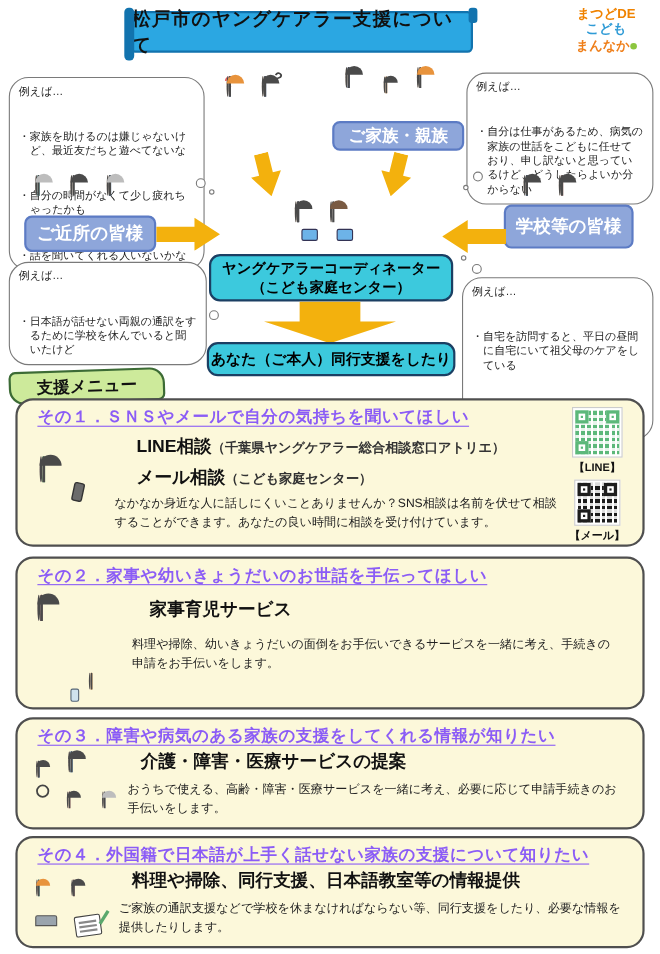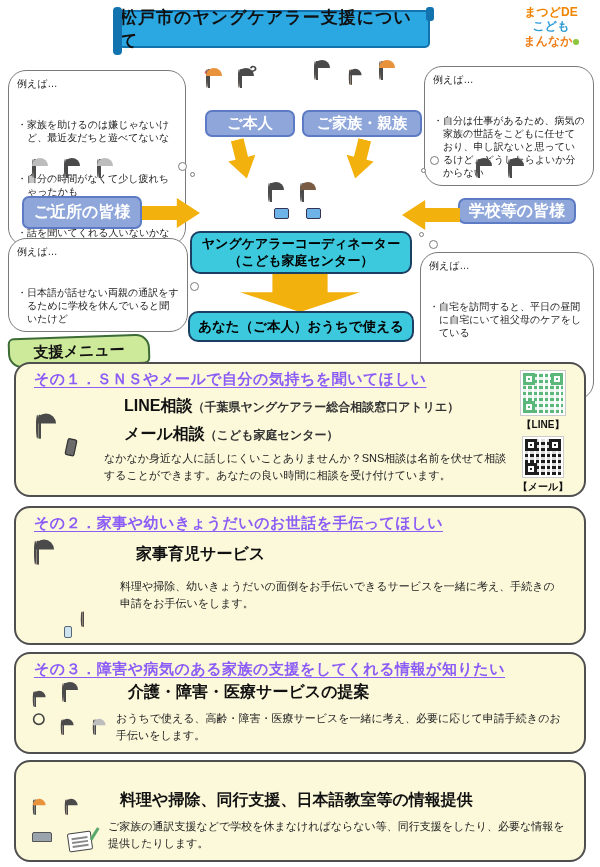--- a/index.html
+++ b/index.html
@@ -130,21 +130,20 @@
   </div>
   <div class="tail" style="left:430px; top:156px; width:9px; height:9px;"></div>
   <div class="tail" style="left:421px; top:168px; width:5px; height:5px;"></div>
 
   <div class="group" style="left:206px; top:70px;">
     <span class="qm red" style="left:-4px; top:-4px; transform:rotate(-15deg);">？</span>
     <span class="qm" style="left:40px; top:-8px; transform:rotate(15deg);">？</span>
     <span class="person h-orange"><span class="head"><span class="hair"></span></span><span class="torso"></span></span>
     <span class="person"><span class="head"><span class="hair"></span></span><span class="torso"></span></span>
   </div>
-  <div class="plabel" style="left:205px; top:110px; width:90px; height:27px; font-size:15px;">ご本人</div>
 
   <div class="group" style="left:314px; top:62px;">
     <span class="person t-navy"><span class="head"><span class="hair"></span></span><span class="torso"></span></span>
     <span class="person t-orange p-small"><span class="head"><span class="hair"></span></span><span class="torso"></span></span>
     <span class="person t-white h-orange"><span class="head"><span class="hair"></span></span><span class="torso"></span></span>
   </div>
   <div class="plabel" style="left:302px; top:110px; width:120px; height:27px; font-size:15px;">ご家族・親族</div>
 
   <div class="arw a-down" style="left:228px; top:139px; width:28px; height:40px; transform:rotate(-14deg);"></div>
   <div class="arw a-down" style="left:346px; top:139px; width:28px; height:40px; transform:rotate(14deg);"></div>
@@ -154,21 +153,21 @@
     <span class="person t-white"><span class="head"><span class="hair"></span></span><span class="torso"></span></span>
     <span class="person t-blue h-gray"><span class="head"><span class="hair"></span></span><span class="torso"></span></span>
   </div>
   <div class="plabel" style="left:22px; top:196px; width:120px; height:33px; font-size:16px;">ご近所の皆様</div>
   <div class="arw a-right" style="left:142px; top:198px; width:58px; height:30px;"></div>
 
   <div class="group" style="left:476px; top:160px;">
     <span class="person t-blue"><span class="head"><span class="hair"></span></span><span class="torso"></span></span>
     <span class="person t-pink"><span class="head"><span class="hair"></span></span><span class="torso"></span></span>
   </div>
-  <div class="plabel" style="left:458px; top:198px; width:118px; height:26px; font-size:16px;">学校等の皆様</div>
+  <div class="plabel" style="left:458px; top:186px; width:118px; height:40px; font-size:16px;">学校等の皆様</div>
   <div class="arw a-left" style="left:402px; top:200px; width:58px; height:30px;"></div>
 
   <div class="group" style="left:268px; top:184px;">
     <span class="person t-dark"><span class="head"><span class="hair"></span></span><span class="torso"></span><span class="folder"></span></span>
     <span class="person t-white h-brown"><span class="head"><span class="hair"></span></span><span class="torso"></span><span class="folder"></span></span>
   </div>
 
   <div class="cbox" style="left:190px; top:231px; width:222px; height:43px; font-size:13px; line-height:1.3;">
     <div>ヤングケアラーコーディネーター</div>
     <div>（こども家庭センター）</div>
@@ -182,21 +181,21 @@
 
   <div class="bubble" style="left:420px; top:252px; width:174px;">
     <div>例えば…</div>
     <div class="item">・自宅を訪問すると、平日の昼間に自宅にいて祖父母のケアをしている</div>
     <div class="item">・大人の代わりに料理や洗濯を行っているみたい</div>
   </div>
   <div class="tail" style="left:429px; top:240px; width:9px; height:9px;"></div>
   <div class="tail" style="left:419px; top:232px; width:5px; height:5px;"></div>
 
   <div class="arw a-down" style="left:240px; top:274px; width:120px; height:38px;"></div>
-  <div class="cbox" style="left:188px; top:311px; width:226px; height:31px; font-size:13.5px;">あなた（ご本人）おうちで使える</div>
+  <div class="cbox" style="left:188px; top:311px; width:226px; height:31px; font-size:13.5px;">あなた（ご本人）同行支援をしたり</div>
 
   <div class="ribbon">支援メニュー</div>
 
   <div class="section" style="top:362px; height:135px;">
     <div class="sec-head">その１．ＳＮＳやメールで自分の気持ちを聞いてほしい</div>
     <div class="group p-big" style="left:20px; top:52px;">
       <span class="person t-green"><span class="head"><span class="hair"></span></span><span class="torso"></span><span class="phone"></span></span>
     </div>
     <div class="sub-title" style="left:108px; top:32px;">
       <span>LINE相談</span><span class="sub-note">（千葉県ヤングケアラー総合相談窓口アトリエ）</span>
@@ -242,20 +241,21 @@
     </div>
     <div class="group" style="left:42px; top:58px;">
       <span class="person t-pink p-small"><span class="head"><span class="hair"></span></span><span class="torso"></span></span>
       <span class="person t-white h-gray p-small"><span class="head"><span class="hair"></span></span><span class="torso"></span></span>
     </div>
     <div class="sub-title" style="left:112px; top:28px;">介護・障害・医療サービスの提案</div>
     <div class="sec-body" style="left:100px; top:56px; width:452px;">おうちで使える、高齢・障害・医療サービスを一緒に考え、必要に応じて申請手続きのお手伝いをします。</div>
   </div>
 
   <div class="section" style="top:760px; height:102px;">
+    <div class="sec-head">その４．外国籍で日本語が上手く話せない家族の支援について知りたい</div>
     <div class="group" style="left:14px; top:30px;">
       <span class="person t-teal h-orange p-small"><span class="head"><span class="hair"></span></span><span class="torso"></span></span>
       <span class="person t-pink p-small"><span class="head"><span class="hair"></span></span><span class="torso"></span></span>
       <span class="laptop" style="left:2px; top:40px;"></span>
     </div>
 
     <div class="sub-title" style="left:104px; top:28px;">料理や掃除、同行支援、日本語教室等の情報提供</div>
     <div class="sec-body" style="left:92px; top:56px; width:462px;">ご家族の通訳支援などで学校を休まなければならない等、同行支援をしたり、必要な情報を提供したりします。</div>
   </div>
 

